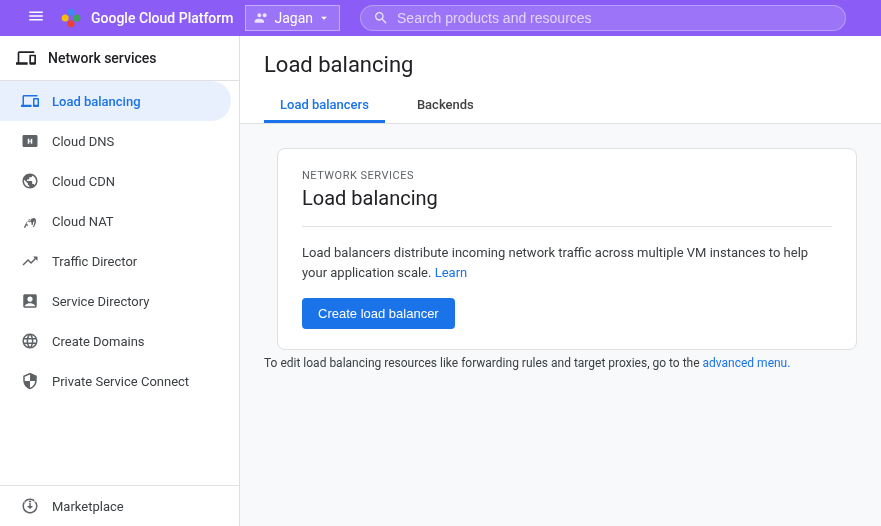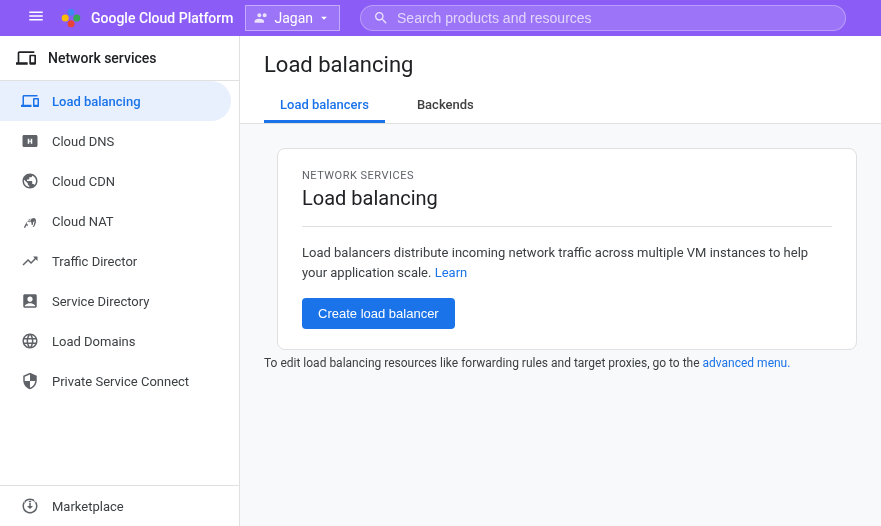--- a/index.html
+++ b/index.html
@@ -310,21 +310,21 @@
       </span>
       <span>Service Directory</span>
     </div>
 
     <div class="sidebar-item">
       <span class="icon">
         <svg width="18" height="18" viewBox="0 0 24 24">
             <path d="M11.99 2C6.47 2 2 6.48 2 12s4.47 10 9.99 10C17.52 22 22 17.52 22 12S17.52 2 11.99 2zm6.93 6h-2.95c-.32-1.25-.78-2.45-1.38-3.56 1.84.63 3.37 1.91 4.33 3.56zM12 4.04c.83 1.2 1.48 2.53 1.91 3.96h-3.82c.43-1.43 1.08-2.76 1.91-3.96zM4.26 14C4.1 13.36 4 12.69 4 12s.1-1.36.26-2h3.38c-.08.66-.14 1.32-.14 2 0 .68.06 1.34.14 2H4.26zm.82 2h2.95c.32 1.25.78 2.45 1.38 3.56-1.84-.63-3.37-1.9-4.33-3.56zm2.95-8H5.08c.96-1.66 2.49-2.93 4.33-3.56C8.81 5.55 8.35 6.75 8.03 8zM12 19.96c-.83-1.2-1.48-2.53-1.91-3.96h3.82c-.43 1.43-1.08 2.76-1.91 3.96zM14.34 14H9.66c-.09-.66-.16-1.32-.16-2 0-.68.07-1.35.16-2h4.68c.09.65.16 1.32.16 2 0 .68-.07 1.34-.16 2zm.25 5.56c.6-1.11 1.06-2.31 1.38-3.56h2.95c-.96 1.65-2.49 2.93-4.33 3.56zM16.36 14c.08-.66.14-1.32.14-2 0-.68-.06-1.34-.14-2h3.38c.16.64.26 1.31.26 2s-.1 1.36-.26 2h-3.38z"></path>
           </svg>
       </span>
-      <span>Load Domains</span>
+      <span>Create Domains</span>
     </div>
 
     <div class="sidebar-item">
       <span class="icon">
         <svg width="18" height="18" viewBox="0 0 24 24">
             <path d="M12 1L3 5v6c0 5.55 3.84 10.74 9 12 5.16-1.26 9-6.45 9-12V5l-9-4zm0 10.99h7c-.53 4.12-3.28 7.79-7 8.94V12H5V6.3l7-3.11v8.8z"></path>
           </svg>
       </span>
       <span>Private Service Connect</span>
     </div>

